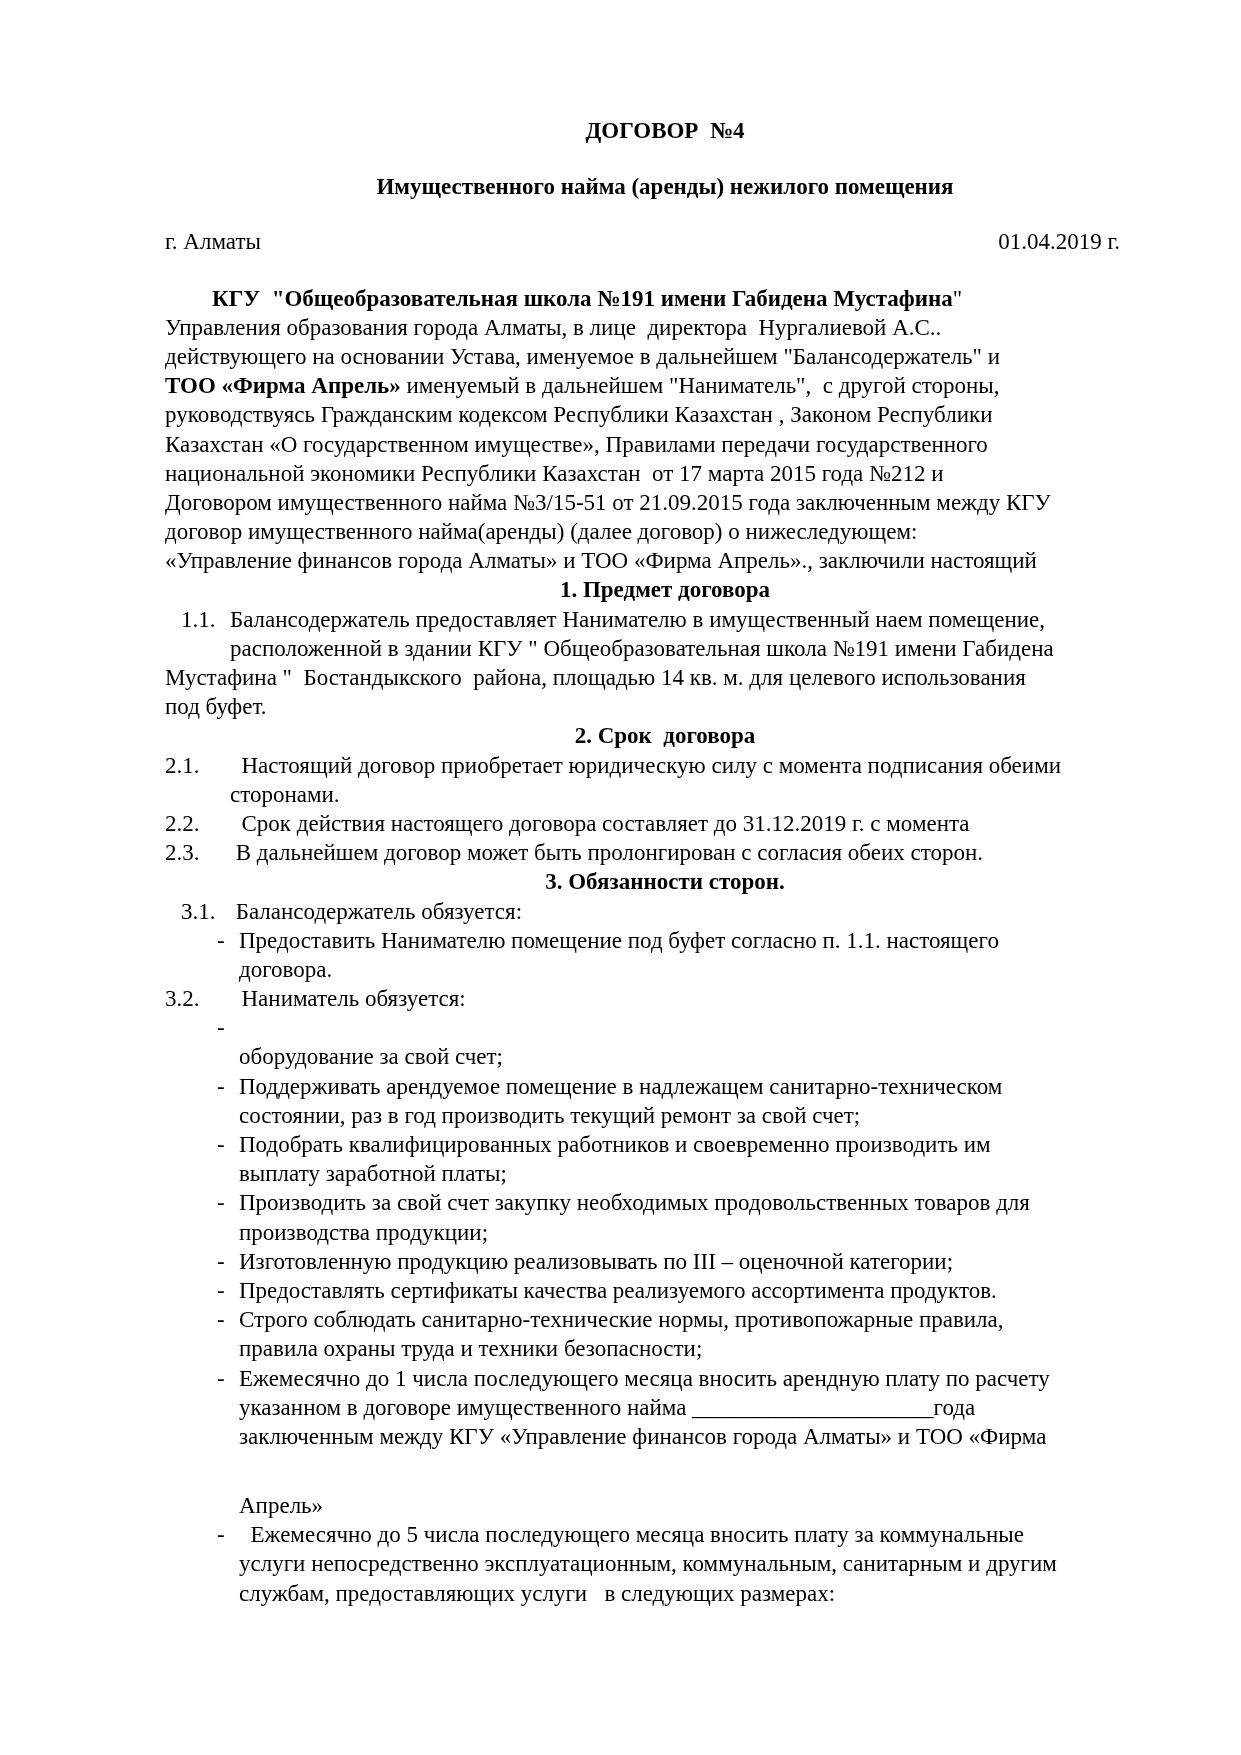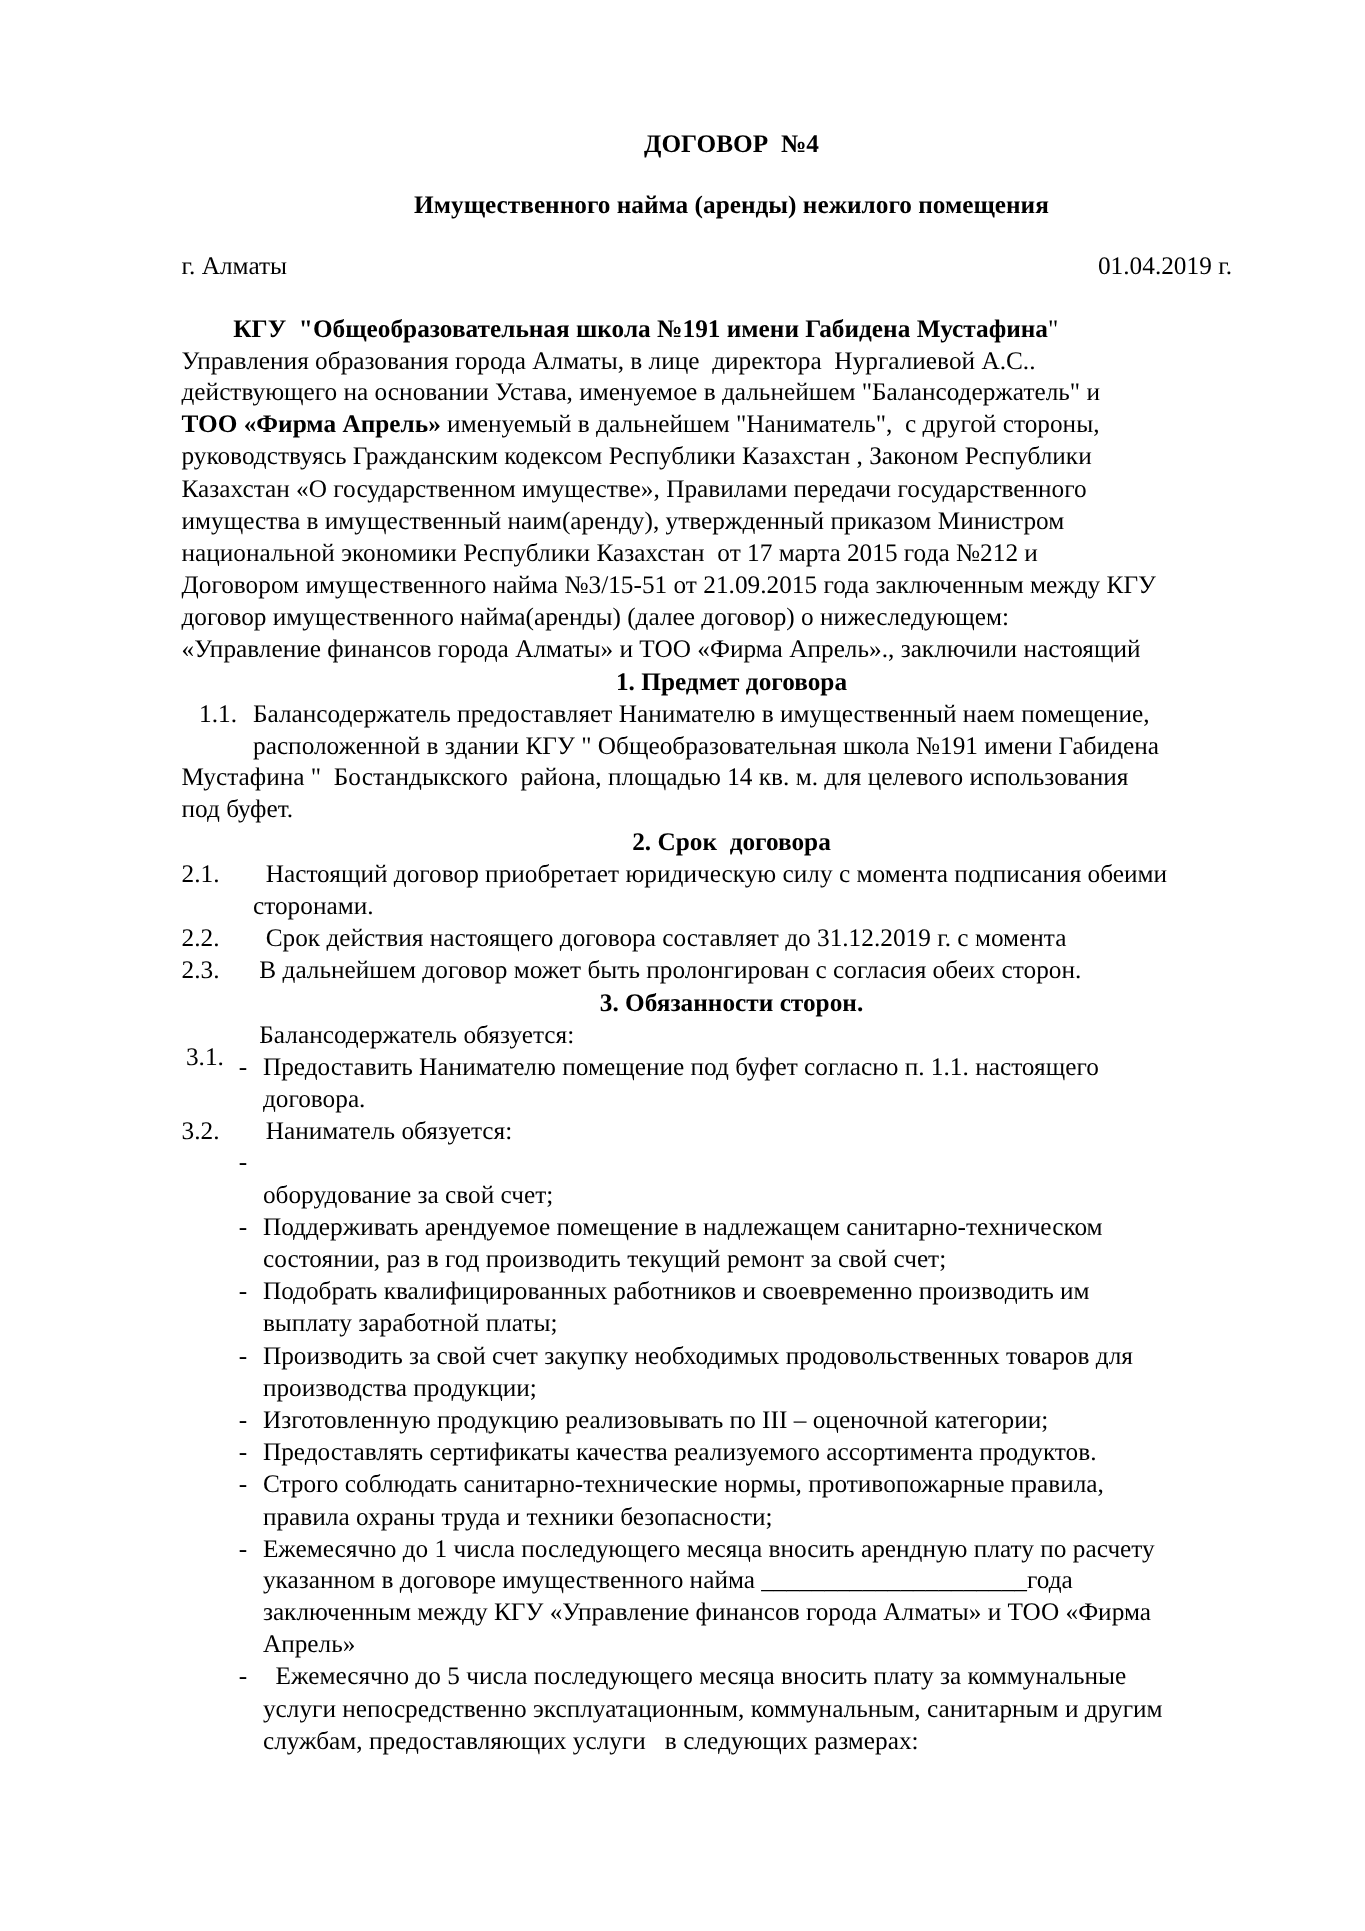--- a/index.html
+++ b/index.html
@@ -54,55 +54,54 @@
       <span class="date">01.04.2019 г.</span>
     </div>
 
     <div class="doc-body">
         <div class="line" style="padding-left: 47px;"><span class="bold">КГУ  "Общеобразовательная школа №191 имени Габидена Мустафина</span><span>"</span></div>
         <div class="line"><span>Управления образования города Алматы, в лице  директора  Нургалиевой А.С..</span></div>
         <div class="line"><span>действующего на основании Устава, именуемое в дальнейшем "Балансодержатель" и</span></div>
         <div class="line"><span class="bold">ТОО «Фирма Апрель»</span><span> именуемый в дальнейшем "Наниматель",  с другой стороны,</span></div>
         <div class="line"><span>руководствуясь Гражданским кодексом Республики Казахстан , Законом Республики</span></div>
         <div class="line"><span>Казахстан «О государственном имуществе», Правилами передачи государственного</span></div>
-        <div class="line"><span>имущества в имущественный наим(аренду), утвержденный приказом Министром</span></div>
         <div class="line"><span>национальной экономики Республики Казахстан  от 17 марта 2015 года №212 и</span></div>
         <div class="line"><span>Договором имущественного найма №3/15-51 от 21.09.2015 года заключенным между КГУ</span></div>
         <div class="line"><span>договор имущественного найма(аренды) (далее договор) о нижеследующем:</span></div>
         <div class="line"><span>«Управление финансов города Алматы» и ТОО «Фирма Апрель»., заключили настоящий</span></div>
         <div class="line center bold"><span>1. Предмет договора</span></div>
         <div class="line" style="padding-left: 65px;"><span class="abs" style="left: 16px; font-family: Liberation Serif, serif;">1.1.</span><span>Балансодержатель предоставляет Нанимателю в имущественный наем помещение,</span></div>
         <div class="line" style="padding-left: 65px;"><span>расположенной в здании КГУ " Общеобразовательная школа №191 имени Габидена</span></div>
         <div class="line"><span>Мустафина "  Бостандыкского  района, площадью 14 кв. м. для целевого использования</span></div>
         <div class="line"><span>под буфет.</span></div>
         <div class="line center bold"><span>2. Срок  договора</span></div>
         <div class="line" style="padding-left: 65px;"><span class="abs" style="left: 0px;">2.1.</span><span>  Настоящий договор приобретает юридическую силу с момента подписания обеими</span></div>
         <div class="line" style="padding-left: 65px;"><span>сторонами.</span></div>
         <div class="line" style="padding-left: 65px;"><span class="abs" style="left: 0px;">2.2.</span><span>  Срок действия настоящего договора составляет до 31.12.2019 г. с момента</span></div>
         <div class="line" style="padding-left: 65px;"><span class="abs" style="left: 0px;">2.3.</span><span> В дальнейшем договор может быть пролонгирован с согласия обеих сторон.</span></div>
         <div class="line center bold"><span>3. Обязанности сторон.</span></div>
-        <div class="line" style="padding-left: 65px;"><span class="abs" style="left: 4px; margin-top: 20px;">3.1.</span><span> Балансодержатель обязуется:</span></div>
+        <div class="line" style="padding-left: 65px;"><span class="abs" style="left: 16px;">3.1.</span><span> Балансодержатель обязуется:</span></div>
         <div class="line" style="padding-left: 74px;"><span class="abs" style="left: 52px;">-</span><span>Предоставить Нанимателю помещение под буфет согласно п. 1.1. настоящего</span></div>
         <div class="line" style="padding-left: 74px;"><span>договора.</span></div>
         <div class="line" style="padding-left: 65px;"><span class="abs" style="left: 0px;">3.2.</span><span>  Наниматель обязуется:</span></div>
         <div class="line" style="padding-left: 74px;"><span class="abs" style="left: 52px;">-</span></div>
         <div class="line" style="padding-left: 74px;"><span>оборудование за свой счет;</span></div>
         <div class="line" style="padding-left: 74px;"><span class="abs" style="left: 52px;">-</span><span>Поддерживать арендуемое помещение в надлежащем санитарно-техническом</span></div>
         <div class="line" style="padding-left: 74px;"><span>состоянии, раз в год производить текущий ремонт за свой счет;</span></div>
         <div class="line" style="padding-left: 74px;"><span class="abs" style="left: 52px;">-</span><span>Подобрать квалифицированных работников и своевременно производить им</span></div>
         <div class="line" style="padding-left: 74px;"><span>выплату заработной платы;</span></div>
         <div class="line" style="padding-left: 74px;"><span class="abs" style="left: 52px;">-</span><span>Производить за свой счет закупку необходимых продовольственных товаров для</span></div>
         <div class="line" style="padding-left: 74px;"><span>производства продукции;</span></div>
         <div class="line" style="padding-left: 74px;"><span class="abs" style="left: 52px;">-</span><span>Изготовленную продукцию реализовывать по III – оценочной категории;</span></div>
         <div class="line" style="padding-left: 74px;"><span class="abs" style="left: 52px;">-</span><span>Предоставлять сертификаты качества реализуемого ассортимента продуктов.</span></div>
         <div class="line" style="padding-left: 74px;"><span class="abs" style="left: 52px;">-</span><span>Строго соблюдать санитарно-технические нормы, противопожарные правила,</span></div>
         <div class="line" style="padding-left: 74px;"><span>правила охраны труда и техники безопасности;</span></div>
         <div class="line" style="padding-left: 74px;"><span class="abs" style="left: 52px;">-</span><span>Ежемесячно до 1 числа последующего месяца вносить арендную плату по расчету</span></div>
         <div class="line" style="padding-left: 74px;"><span>указанном в договоре имущественного найма _____________________года</span></div>
         <div class="line" style="padding-left: 74px;"><span>заключенным между КГУ «Управление финансов города Алматы» и ТОО «Фирма</span></div>
-        <div class="line" style="padding-left: 74px;"><span>Апрель»</span></div>
+        <div class="line" style="padding-left: 74px; margin-top: 40px;"><span>Апрель»</span></div>
         <div class="line" style="padding-left: 74px;"><span class="abs" style="left: 52px;">-</span><span>  Ежемесячно до 5 числа последующего месяца вносить плату за коммунальные</span></div>
         <div class="line" style="padding-left: 74px;"><span>услуги непосредственно эксплуатационным, коммунальным, санитарным и другим</span></div>
         <div class="line" style="padding-left: 74px;"><span>службам, предоставляющих услуги   в следующих размерах:</span></div>
       </div>
 
   </div>
 </div>
 
 </body></html>

